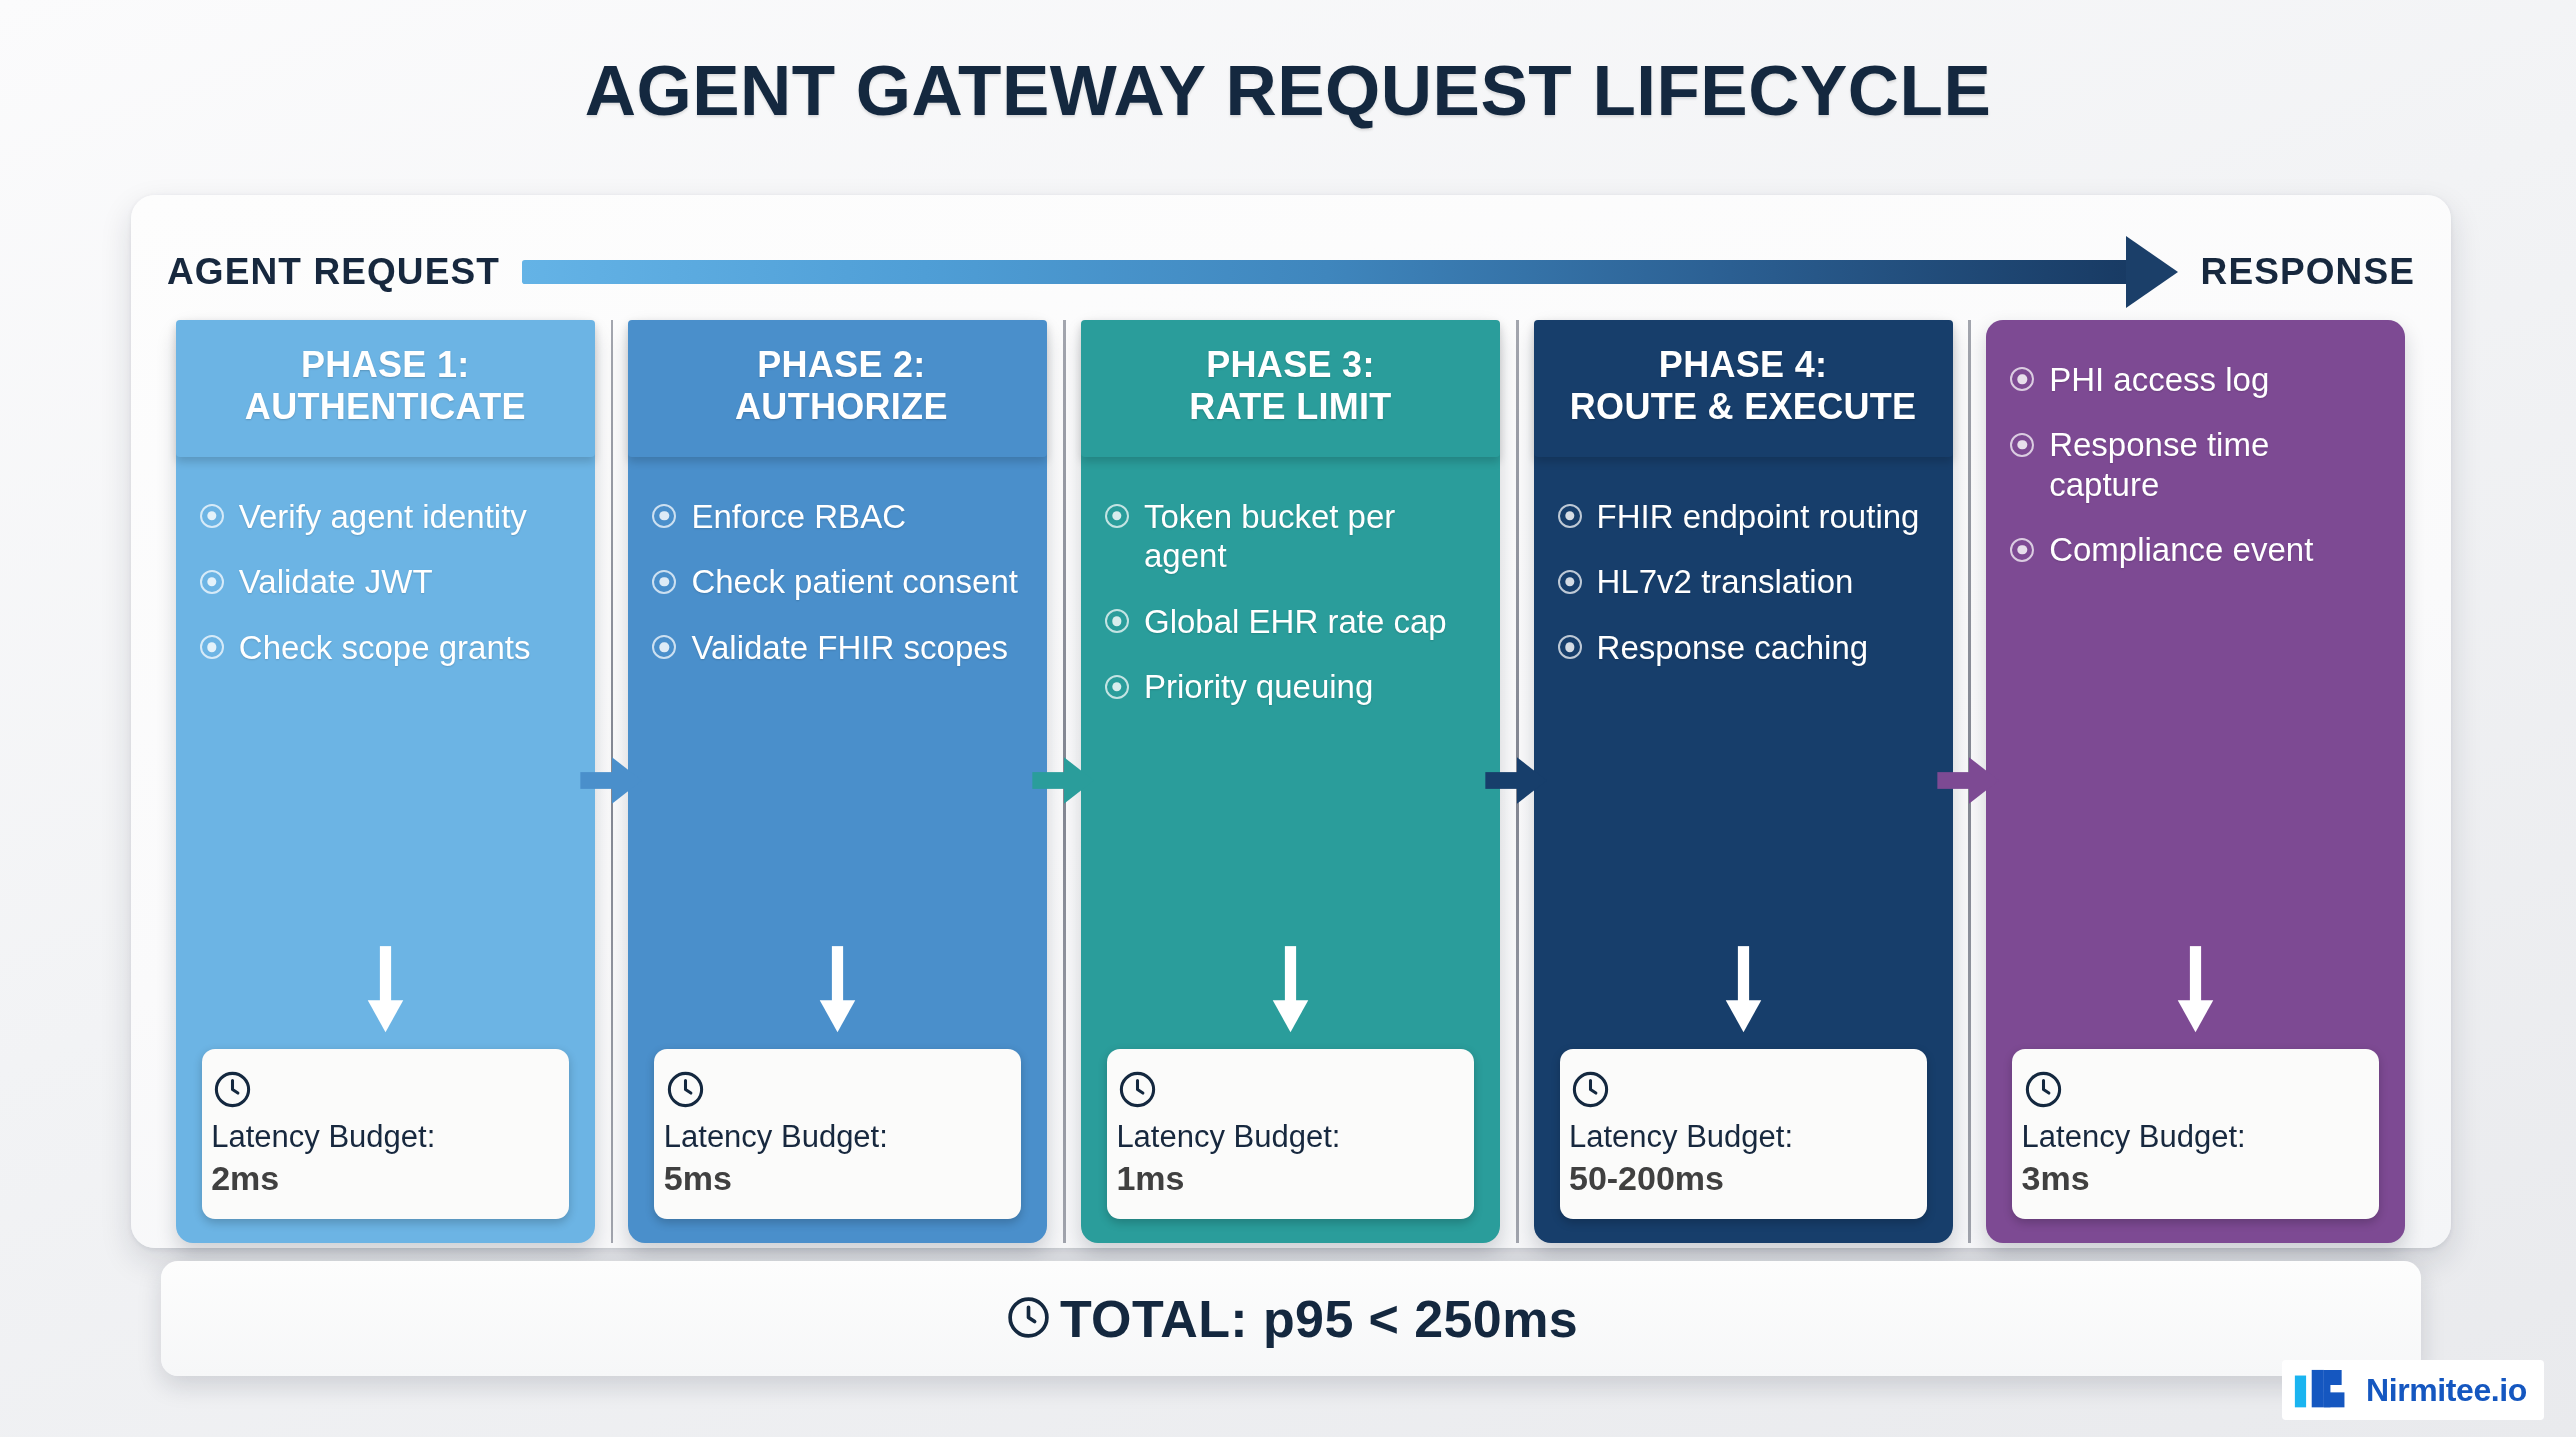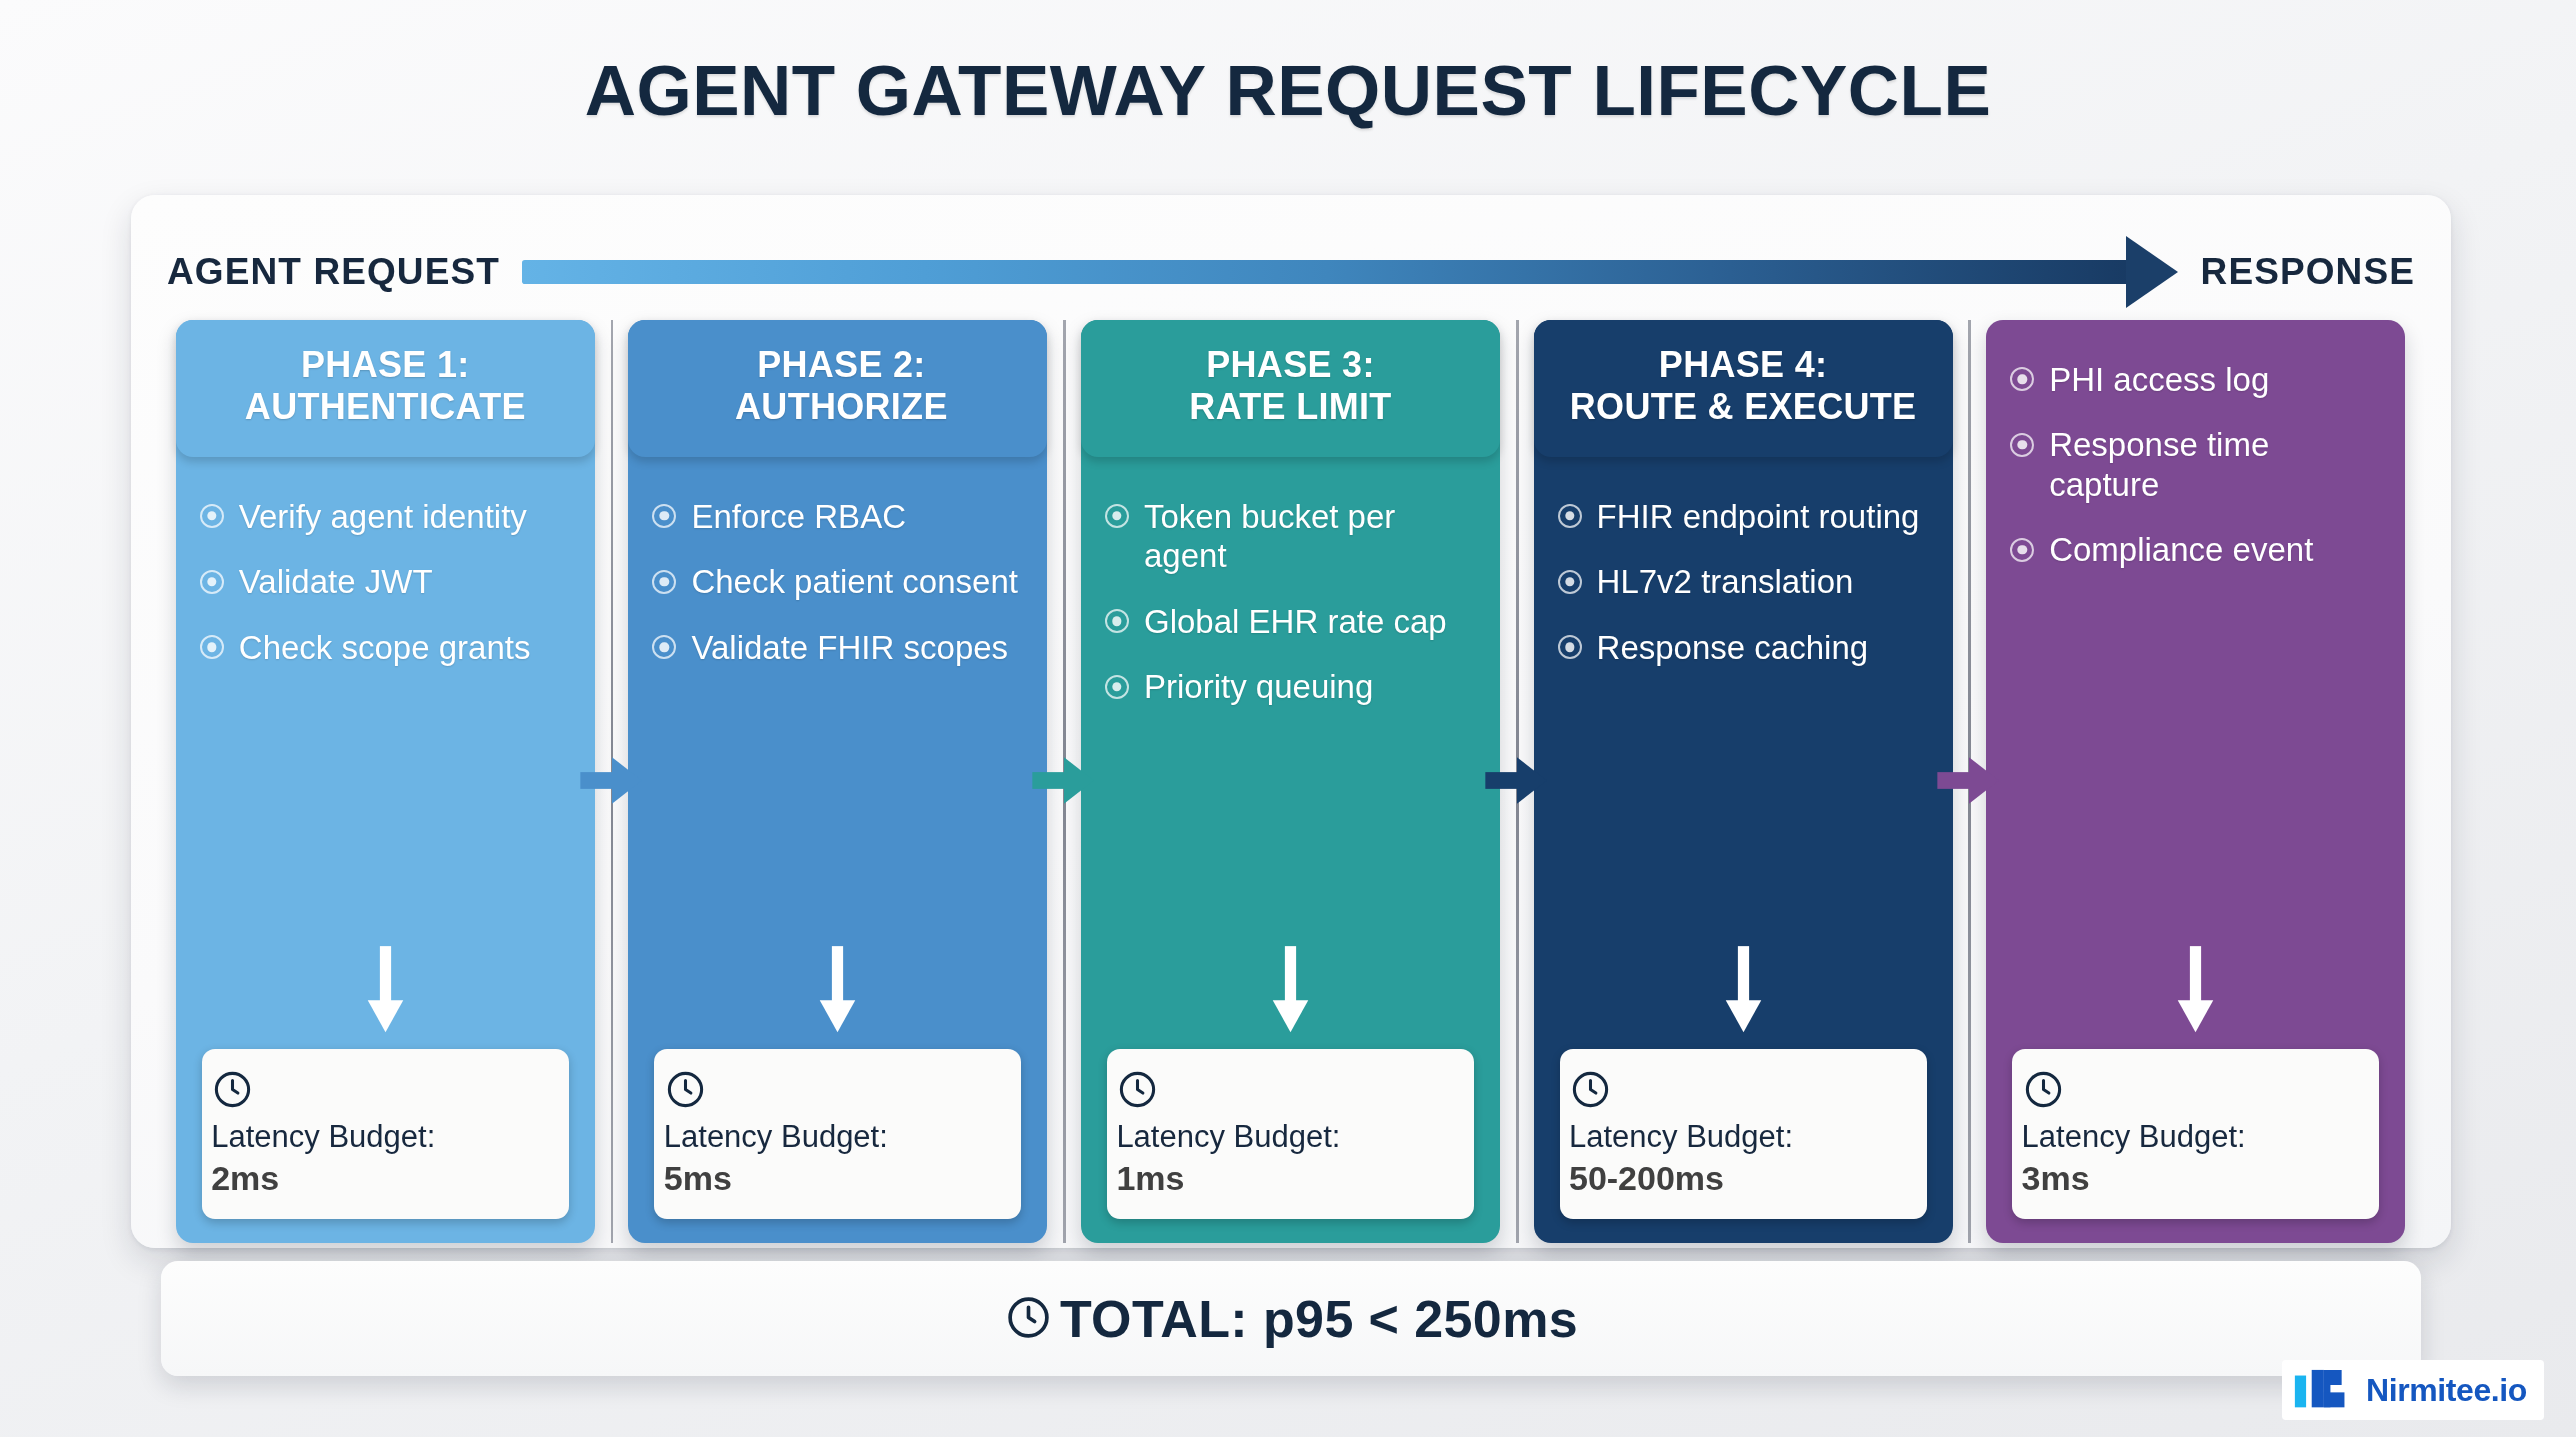--- a/index.html
+++ b/index.html
@@ -99,21 +99,21 @@
   .phase-card {
     width: 419px;
     border-radius: 17px;
     position: relative;
     display: flex;
     flex-direction: column;
     box-shadow: 0 9.4px 20.6px rgba(15,25,45,0.18);
     overflow: visible;
   }
   .phase-head {
-    border-radius: 17px;
+    border-radius: 4px;
     padding: 24px 13px 28px;
     text-align: center;
     color: #ffffff;
     font-size: 36px;
     font-weight: 700;
     line-height: 1.18;
     letter-spacing: 0.3px;
     box-shadow: 0 4.7px 8.4px rgba(0,0,0,0.16);
     position: relative;
     z-index: 2;

